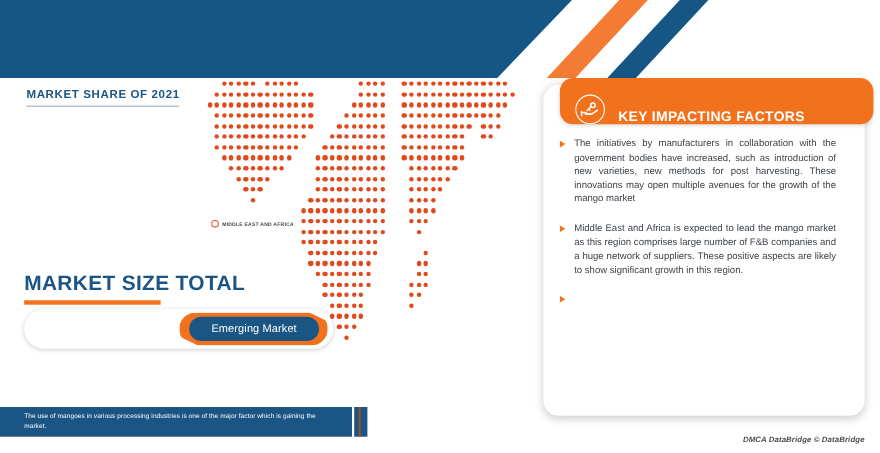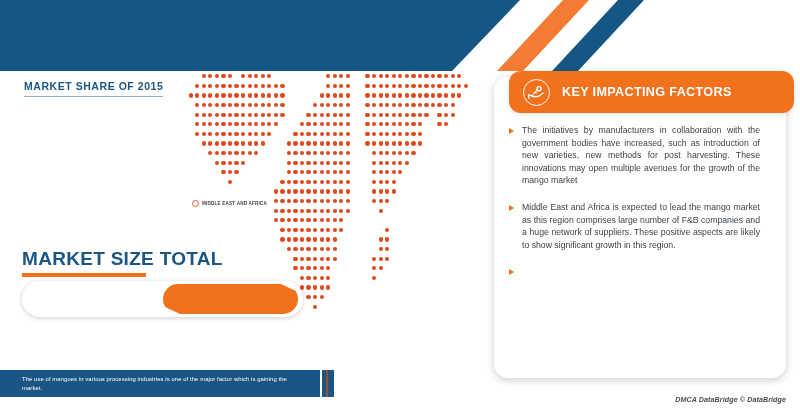--- a/index.html
+++ b/index.html
@@ -130,21 +130,21 @@
   
   .kif-panel {
     position: absolute; left: 494px; top: 77px; width: 292px; height: 301px;
     background: #ffffff; border-radius: 14px;
     box-shadow: 0 2px 9px rgba(0,0,0,0.20);
     z-index: 6;
   }
   .kif-header {
     position: absolute; left: 509px; top: 71px; width: 285px; height: 42px;
     background: #f2711c; border-radius: 12px;
-    display: flex; align-items: center; z-index: 7;
+    display: flex; align-items: flex-end; z-index: 7;
     box-shadow: 0 1px 4px rgba(0,0,0,0.12);
   }
   .kif-icon {
     width: 27px; height: 27px; margin-left: 14px; flex: 0 0 auto;
     border: 1.6px solid #ffffff; border-radius: 50%;
     display: flex; align-items: center; justify-content: center;
   }
   .kif-title {
     color: #ffffff; font-size: 12.6px; font-weight: 700; letter-spacing: 0.35px;
     margin-left: 12px; text-transform: uppercase; white-space: nowrap;
@@ -670,31 +670,32 @@
     <span class="region-ring"></span>
     <span class="region-text">MIDDLE EAST AND AFRICA</span>
   </div>
 
   <div class="header-banner"></div>
   <div class="header-title">EMERGING VS MATURE MIDDLE EAST AND AFRICA MANGO MARKET</div>
   <div class="stripe orange"></div>
   <div class="stripe navy2"></div>
 
   <div class="market-share-wrap">
-    <div class="market-share-label">MARKET SHARE OF 2015</div>
+    <div class="market-share-label">MARKET SHARE OF 2021</div>
   </div>
 
   <div class="mst-wrap">
     <div class="mst-title">MARKET SIZE TOTAL</div>
     <div class="mst-underline"></div>
   </div>
 
   <div class="pill-card">
     <div class="pill-slot slot-emerging">
       <div class="backshape"></div>
+      <div class="pill navy">Emerging Market</div>
     </div>
   </div>
 
 
   <div class="footer-strip">
     <span class="footer-strip-text">The use of mangoes in various processing industries is one of the major factor  which is gaining the market.</span>
   </div>
   <div class="footer-tab">
     <span class="footer-tab-line"></span>
   </div>

